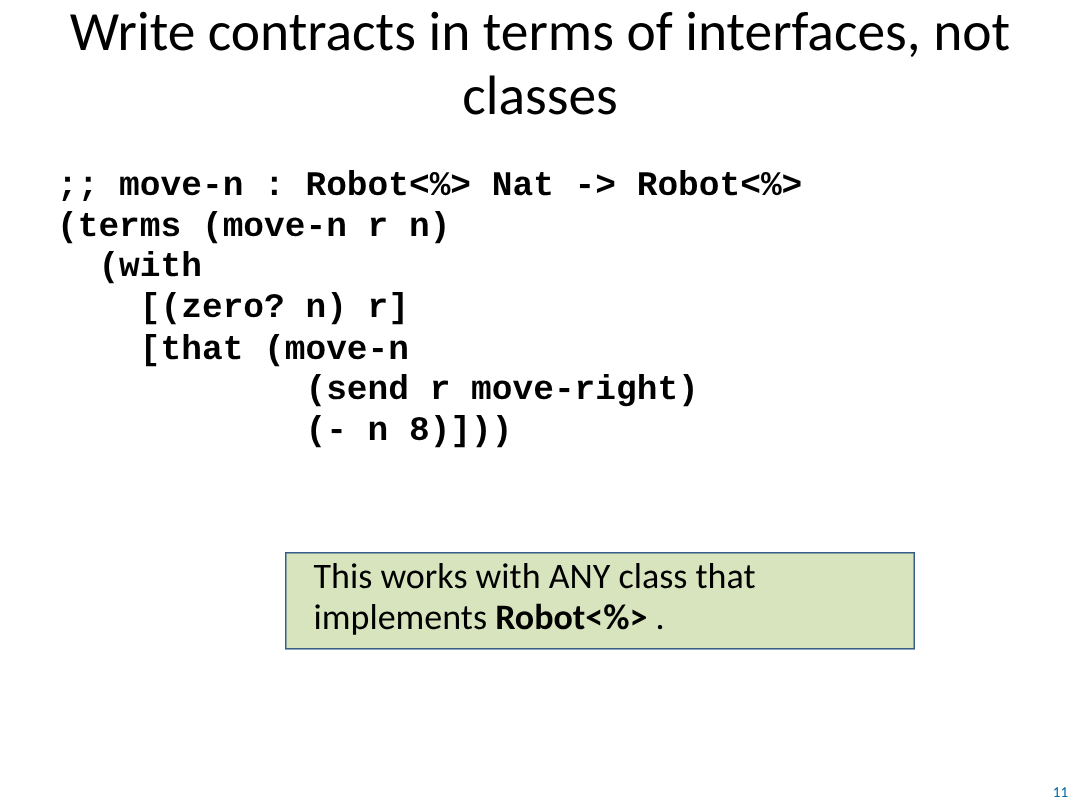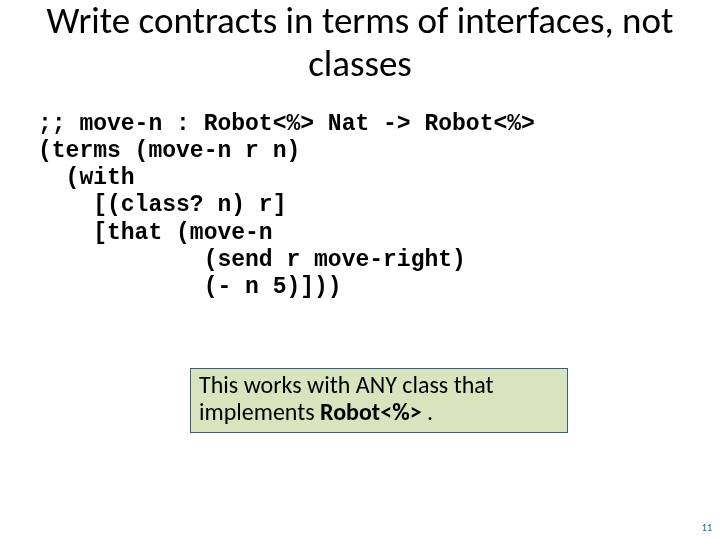--- a/index.html
+++ b/index.html
@@ -1,35 +1,35 @@
 <!DOCTYPE html>
 <html><head>
 <meta charset="utf-8">
 <style>
   * { margin: 0; padding: 0; box-sizing: border-box; }
   html, body { width: 720px; height: 540px; background: #fff; font-family: Calibri, Arial, sans-serif; color: #000; overflow: hidden; }
   .slide { position: relative; width: 720px; height: 540px; }
   .title { text-align: center; font-size: 37px; line-height: 1.15; }
   .code { font-family: Consolas, "Courier New", monospace; font-weight: 700; font-size: 23px; line-height: 1.18; white-space: pre; padding-left: 38px; padding-right: 38px; margin-top: 26px; }
-  .callout { position: absolute; left: 190px; top: 368px; width: 378px; border: 1px solid #385d8a; background: #d7e4bd; padding: 3px 10px 6px 8px; font-size: 24px; line-height: 1.12; }
+  .callout { position: absolute; left: 190px; top: 368px; width: 420px; border: 1px solid #385d8a; background: #d7e4bd; padding: 3px 10px 6px 18px; font-size: 24px; line-height: 1.12; }
   .callout .b { font-weight: 700; }
   .pagenum { position: absolute; right: 8px; bottom: 6px; font-size: 10px; color: #0369a1; }
 </style>
 </head>
 <body>
 
 <div class="slide">
   <div class="title">Write contracts in terms of interfaces, not classes</div>
 
   <div class="code"><span>;; move-n : Robot&lt;%&gt; Nat -&gt; Robot&lt;%&gt;</span>
 <span>(terms (move-n r n)</span>
 <span>  (with</span>
-<span>    [(class? n) r]</span>
+<span>    [(zero? n) r]</span>
 <span>    [that (move-n</span>
 <span>            (send r move-right)</span>
-<span>            (- n 5)]))</span></div>
+<span>            (- n 8)]))</span></div>
 
   <div class="callout">
     <span>This works with ANY class that implements </span><span class="b">Robot&lt;%&gt; </span><span>.</span>
   </div>
 
   <div class="pagenum">11</div>
 </div>
 
 </body></html>

